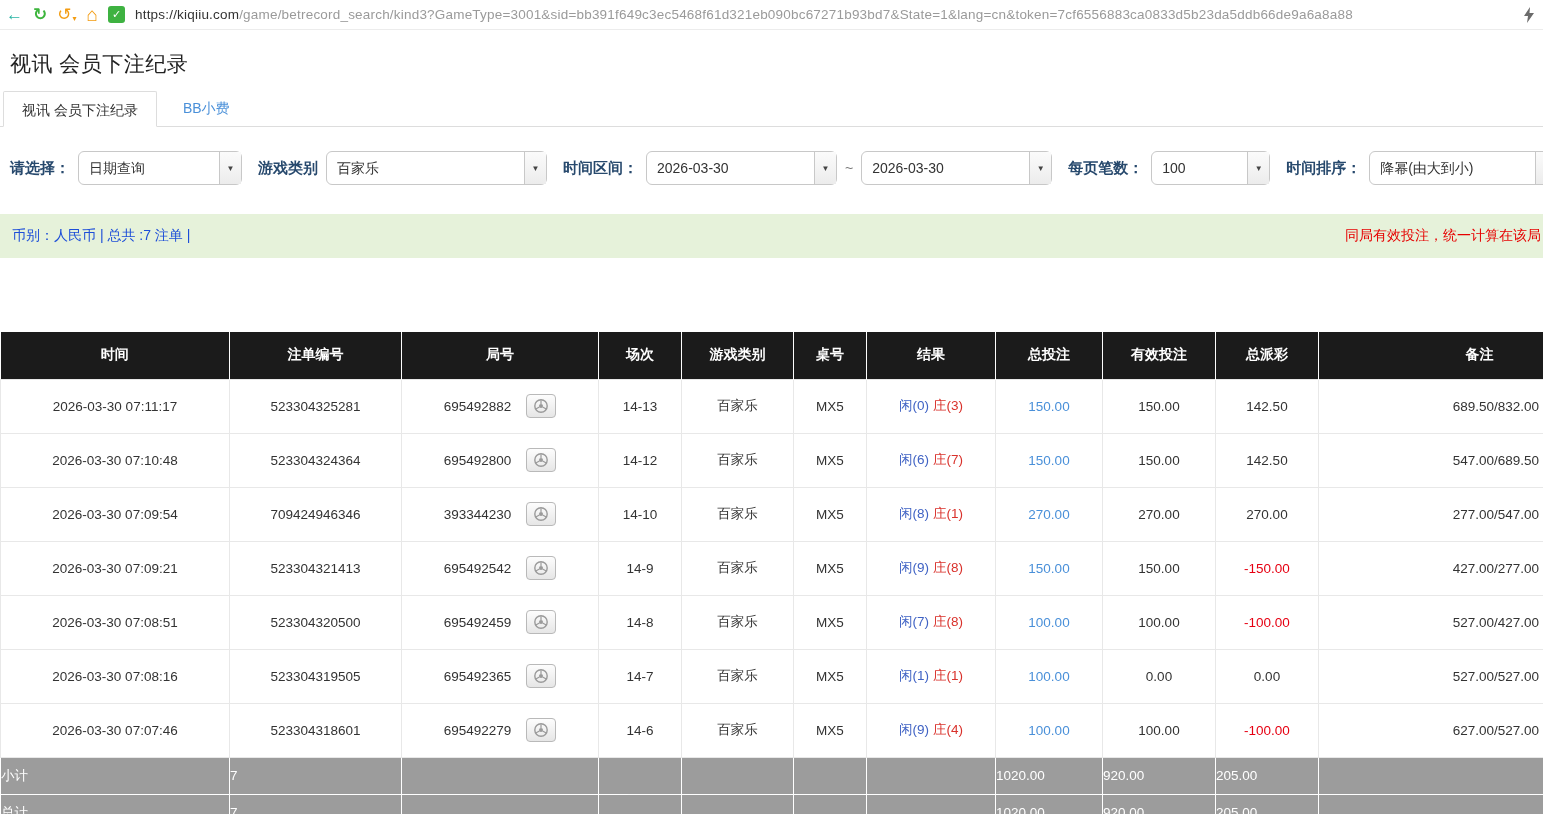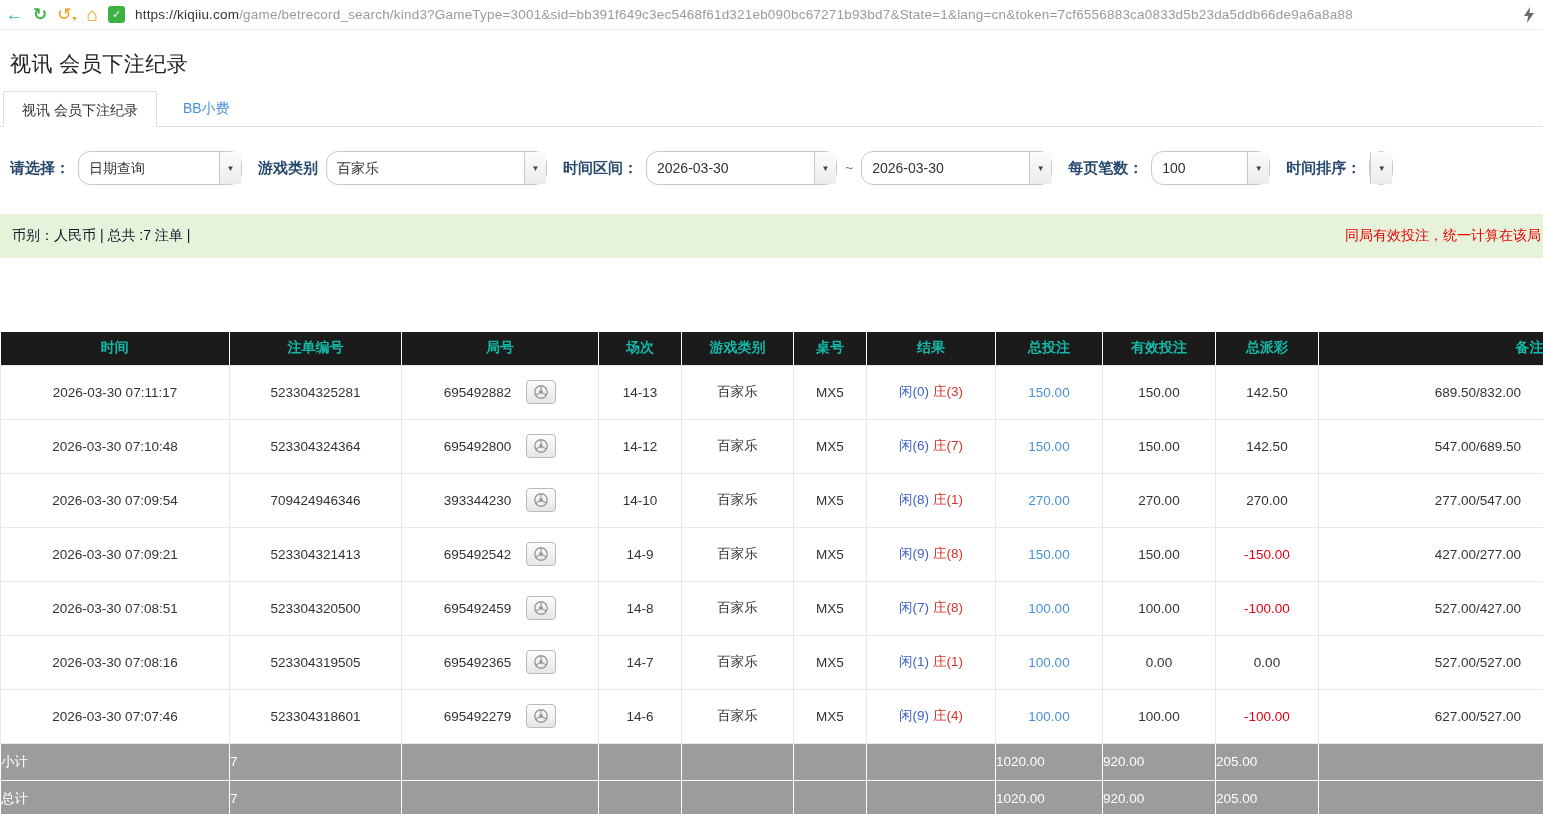--- a/index.html
+++ b/index.html
@@ -28,40 +28,40 @@
   .tab{height:36px;line-height:36px;padding:0 18px;font-size:14px;cursor:pointer}
   .tab.active{border:1px solid #ddd;border-bottom:1px solid #fff;background:#fff;
     color:#333;border-radius:2px 2px 0 0;margin-bottom:-1px}
   .tab.inactive{color:#4a90d9;padding:0 26px}
 
   
   .filter-bar{display:flex;align-items:center;margin:18px 0 0 10px;height:46px;white-space:nowrap}
   .flabel{color:#27496d;font-weight:bold;font-size:15px;margin:0 8px 0 16px}
   .flabel.first{margin-left:0}
   .tilde{color:#777;margin:0 8px;font-size:14px}
-  .combo{display:inline-flex;height:34px;border:1px solid #c8c8c8;background:#fff;border-radius:12px;cursor:pointer}
+  .combo{display:inline-flex;height:34px;border:1px solid #c8c8c8;background:#fff;border-radius:6px;cursor:pointer}
   .combo-value{padding:0 10px;line-height:32px;font-size:14px;color:#333;overflow:hidden}
   .combo-btn{width:22px;border-left:1px solid #c8c8c8;
     background:linear-gradient(#fbfbfb,#ececec);display:flex;align-items:center;justify-content:center}
   .combo-btn .caret{font-size:8px;color:#444}
   .w140{width:140px}.w197{width:197px}.w167{width:167px}.w95{width:95px}.w165{width:165px}
 
   
   .summary-bar{margin-top:23px;height:44px;background:#e6f2da;display:flex;
     align-items:center;justify-content:space-between;padding:0 2px 0 12px;font-size:14px}
-  .summary-left{color:#0f172a}
+  .summary-left{color:#1d4ed8}
   .summary-right{color:#e60000;white-space:nowrap}
 
   
   table{border-collapse:collapse;width:1543px;table-layout:fixed;margin-top:74px;font-size:13.5px}
-  thead th{background:#1b1b1b;color:#14b8a6;height:33px;font-weight:bold;font-size:14px;
+  thead th{background:#1b1b1b;color:#ffffff;height:47px;font-weight:bold;font-size:14px;
     border-right:1px solid #fdfdfd;text-align:center}
-  thead th:last-child{border-right:none;text-align:right;}
+  thead th:last-child{border-right:none;text-align:right;padding-right:50px}
   tbody td{height:54px;text-align:center;border:1px solid #e8e8e8;color:#333;background:#fff}
-  tbody td.note{text-align:right;padding-right:22px}
+  tbody td.note{text-align:right;padding-right:4px}
   .round-wrap{display:inline-flex;align-items:center;gap:15px}
   .round-icon{display:inline-flex;align-items:center;justify-content:center;width:30px;height:24px;
     border:1px solid #b9b9b9;border-radius:4px;background:linear-gradient(#fdfdfd,#e6e6e6);cursor:pointer}
   .res-player{color:#3f62c4}
   .res-banker{color:#d9312b;margin-left:4px}
   .bet-link{color:#4a90d9;cursor:pointer}
   .neg{color:#e60012}
   tfoot td{background:#9c9c9c;color:#fff;height:37px;border:1px solid #fff;font-size:13.5px}
 </style>
 </head>
@@ -126,20 +126,21 @@
   <span class="flabel">每页笔数：</span>
   <div class="combo">
     <span class="combo-value w95">100</span>
     <span class="combo-btn">
         <span class="caret">▼</span>
       </span>
   </div>
 
   <span class="flabel">时间排序：</span>
   <div class="combo">
+    <span class="combo-value w165">降幂(由大到小)</span>
     <span class="combo-btn">
         <span class="caret">▼</span>
       </span>
   </div>
 
 </div>
 
 <div class="summary-bar">
   <span class="summary-left">币别：人民币 | 总共 :7 注单 |</span>
   <span class="summary-right">同局有效投注，统一计算在该局</span>

